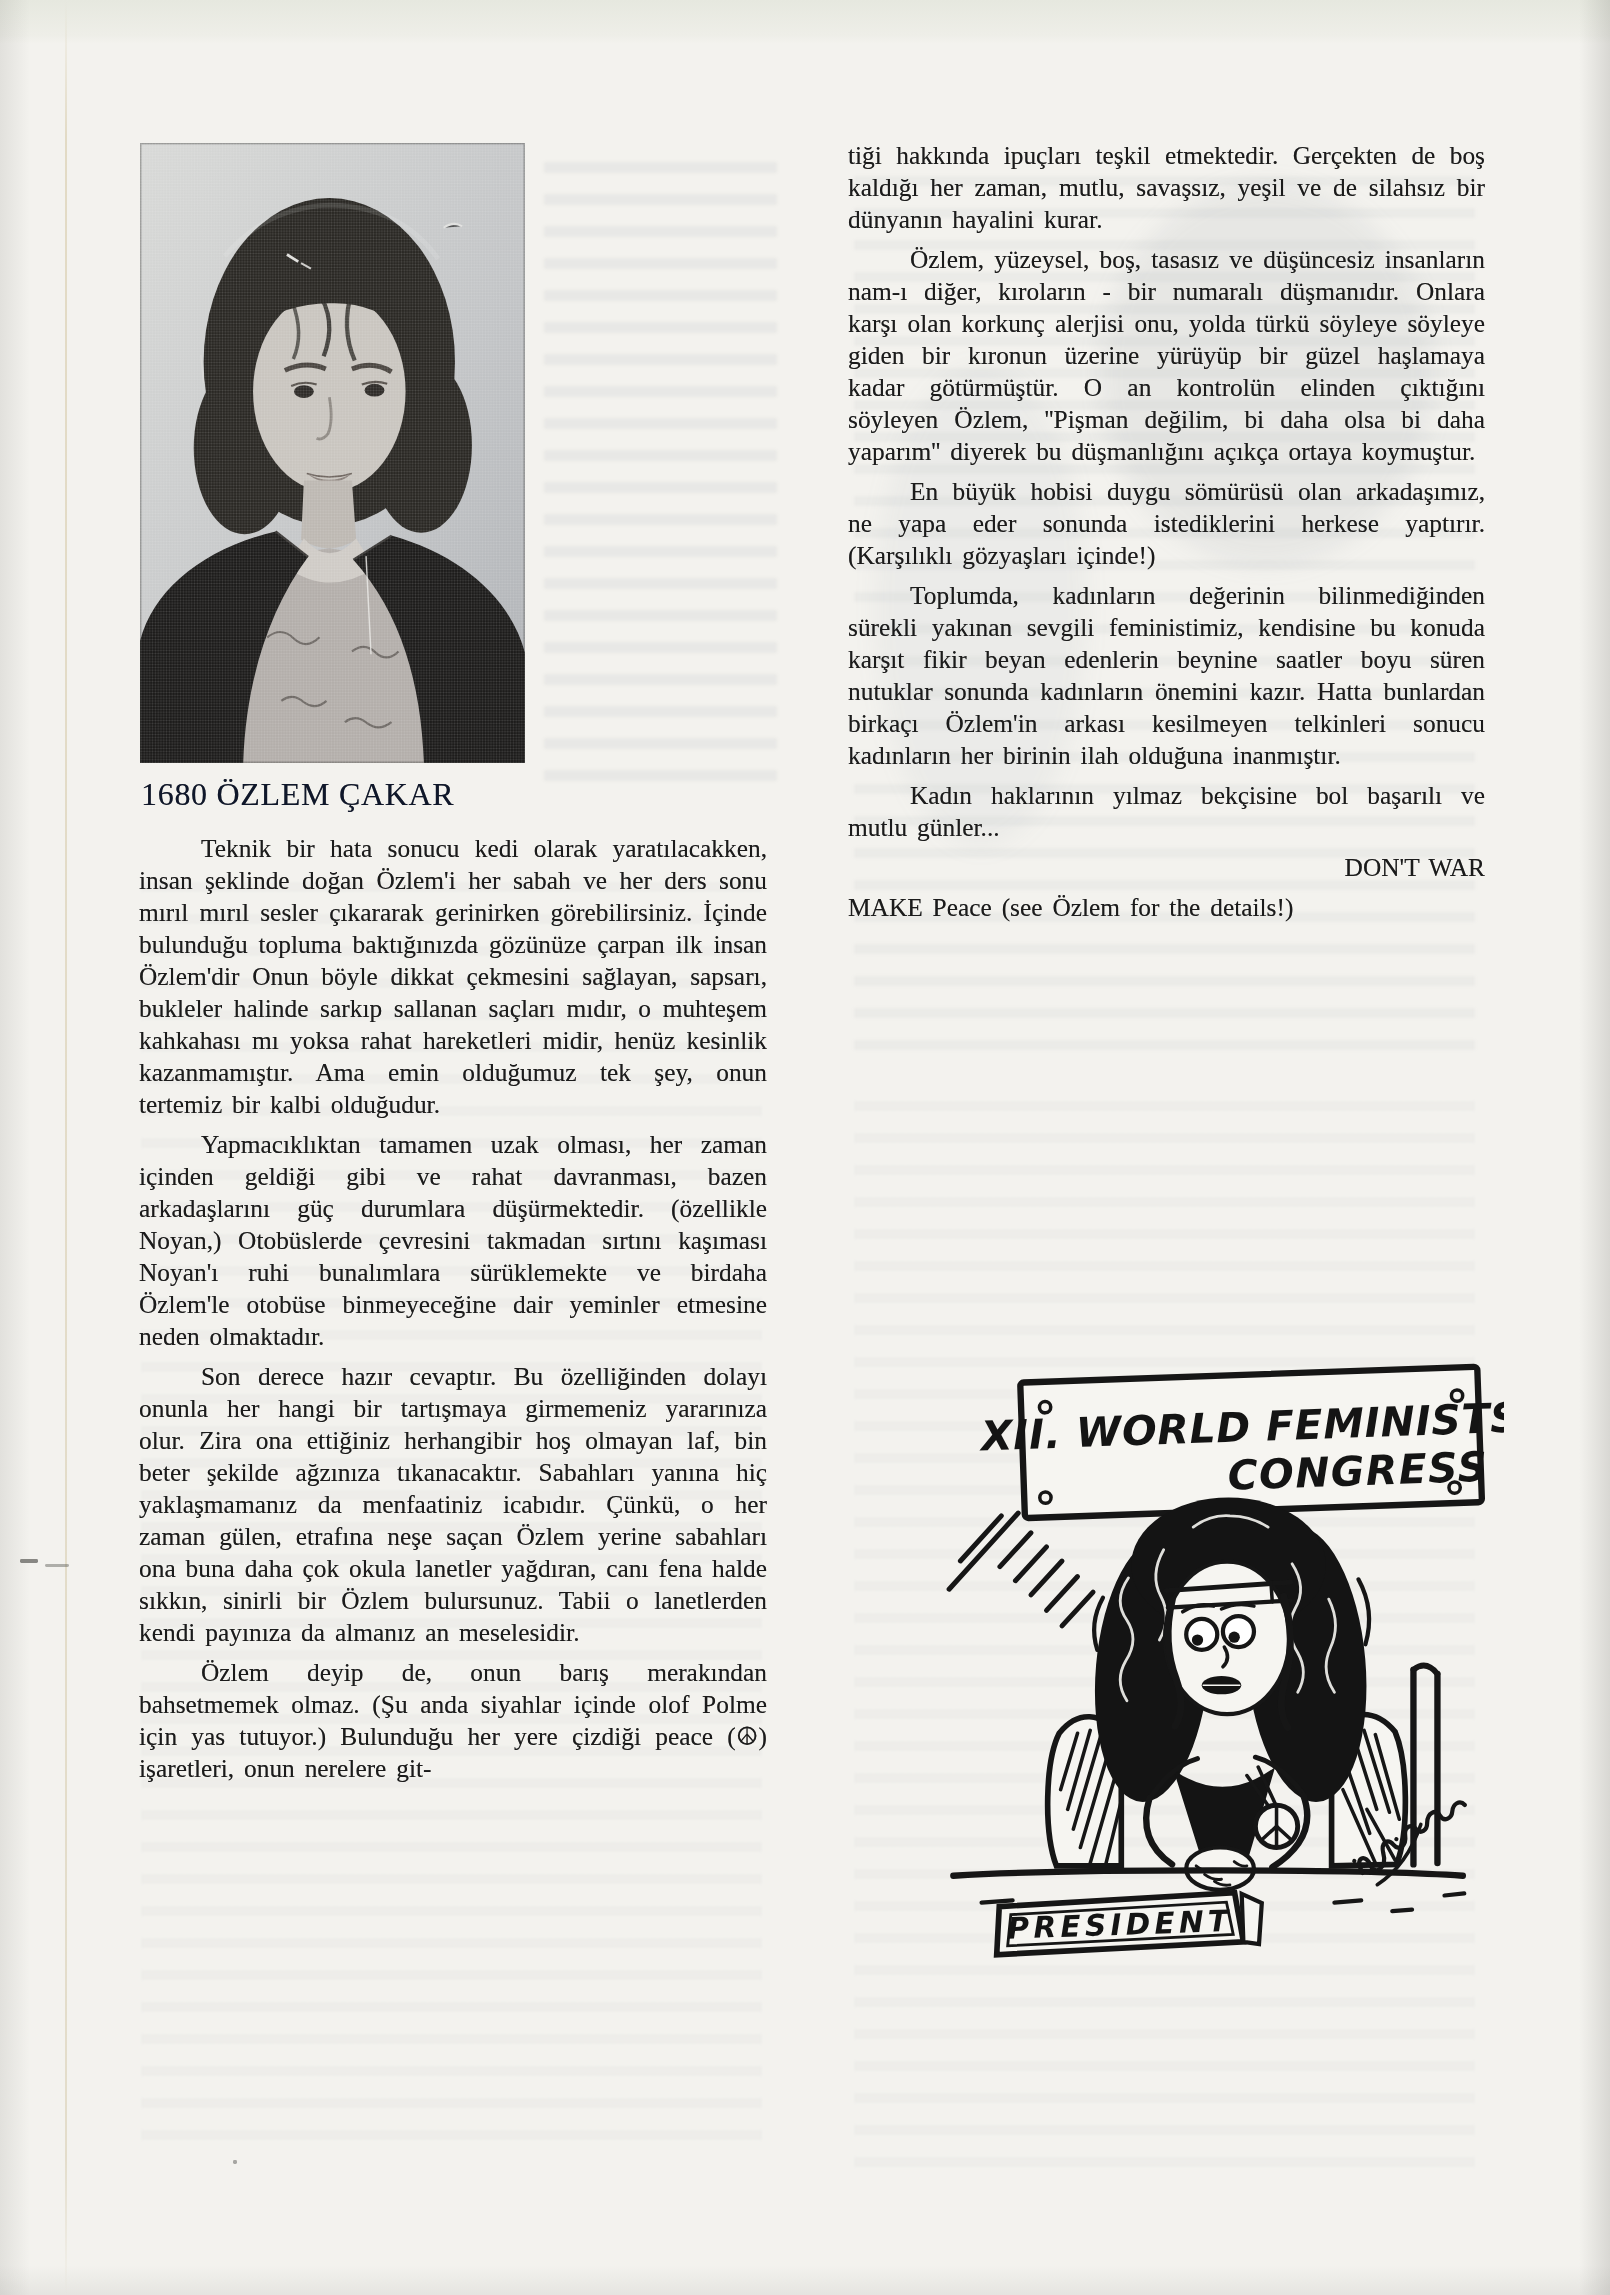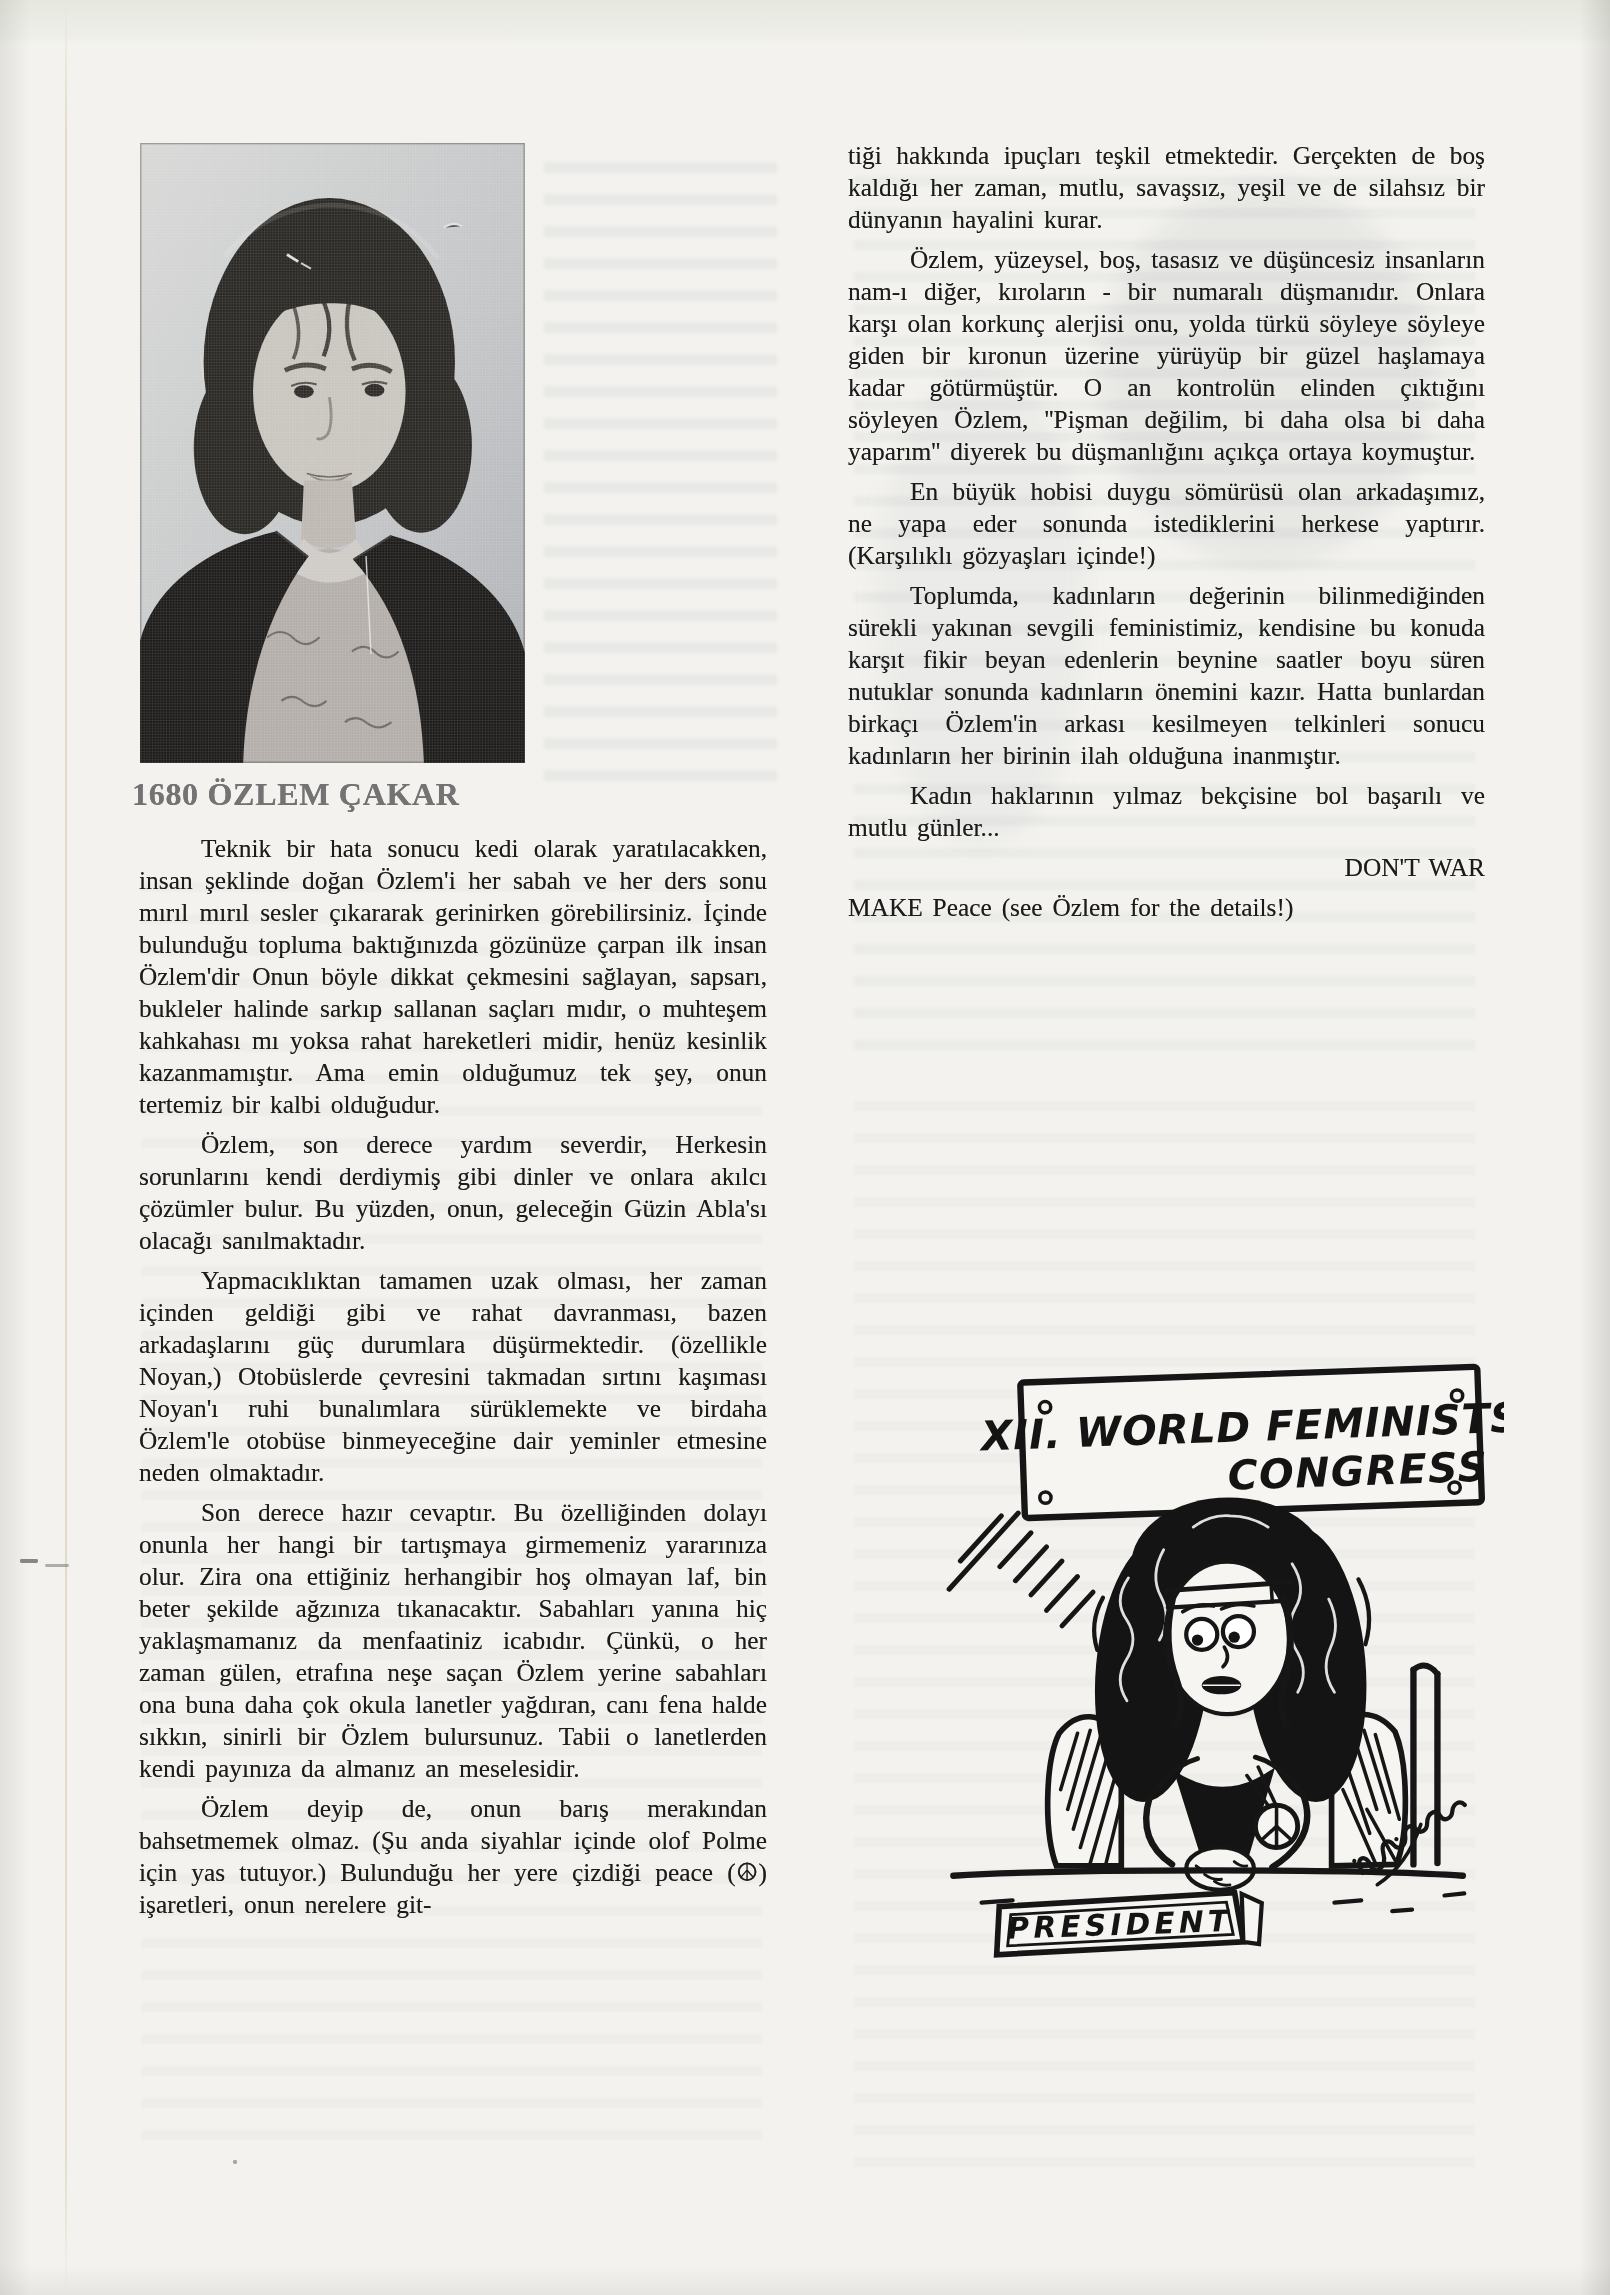--- a/index.html
+++ b/index.html
@@ -32,22 +32,22 @@
   .speck{position:absolute;background:#5a5a55;border-radius:1.4px;opacity:.7;}
 
   
   .photo{position:absolute;left:140px;top:143px;width:385px;height:620px;}
   .photo svg{display:block;}
   .photo::after{content:"";position:absolute;inset:0;
     background-image:radial-gradient(rgba(252,252,250,.17) 0.7px,transparent 1.1px);
     background-size:2.8px 2.8px;pointer-events:none;}
 
   .student-name{
-    position:absolute;left:132px;top:776px;width:536px;
-    font-weight:bold;font-size:32px;letter-spacing:0.7px;color:#737373;
+    position:absolute;left:141px;top:776px;width:536px;
+    font-weight:normal;font-size:32px;letter-spacing:0.7px;color:#0f172a;
     text-shadow:0 0 0.4px rgba(20,20,20,.55);
   }
 
   .col{position:absolute;color:#1b1b1b;font-size:25.4px;line-height:32px;
     text-align:justify;word-spacing:3.5px;
     text-shadow:0 0 0.4px rgba(25,25,25,.5);}
   .col p{margin:8px;text-indent:62px;}
   .col p.noindent{text-indent:0;}
   .col-left{left:131px;top:824px;width:644px;}
   .col-right{left:840px;top:131px;width:653px;}
@@ -138,21 +138,20 @@
         <path d="M86,300 l4,40" stroke="#dddcd9" stroke-width="2" opacity=".6"></path>
       </g>
       <rect x="1" y="1" width="543" height="876" fill="none" stroke="rgba(40,40,38,.35)" stroke-width="2"></rect>
     </svg>
   </div>
 
   <div class="student-name">1680 ÖZLEM ÇAKAR</div>
 
   <div class="col col-left">
     <p>Teknik bir hata sonucu kedi olarak yaratılacakken, insan şeklinde doğan Özlem'i her sabah ve her ders sonu mırıl mırıl sesler çıkararak gerinirken görebilirsiniz. İçinde bulunduğu topluma baktığınızda gözünüze çarpan ilk insan Özlem'dir Onun böyle dikkat çekmesini sağlayan, sapsarı, bukleler halinde sarkıp sallanan saçları mıdır, o muhteşem kahkahası mı yoksa rahat hareketleri midir, henüz kesinlik kazanmamıştır. Ama emin olduğumuz tek şey, onun tertemiz bir kalbi olduğudur.</p>
-    <p>Özlem, son derece yardım severdir, Herkesin sorunlarını kendi derdiymiş gibi dinler ve onlara akılcı çözümler bulur. Bu yüzden, onun, geleceğin Güzin Abla'sı olacağı sanılmaktadır.</p>
     <p>Yapmacıklıktan tamamen uzak olması, her zaman içinden geldiği gibi ve rahat davranması, bazen arkadaşlarını güç durumlara düşürmektedir. (özellikle Noyan,) Otobüslerde çevresini takmadan sırtını kaşıması Noyan'ı ruhi bunalımlara sürüklemekte ve birdaha Özlem'le otobüse binmeyeceğine dair yeminler etmesine neden olmaktadır.</p>
     <p>Son derece hazır cevaptır. Bu özelliğinden dolayı onunla her hangi bir tartışmaya girmemeniz yararınıza olur. Zira ona ettiğiniz herhangibir hoş olmayan laf, bin beter şekilde ağzınıza tıkanacaktır. Sabahları yanına hiç yaklaşmamanız da menfaatiniz icabıdır. Çünkü, o her zaman gülen, etrafına neşe saçan Özlem yerine sabahları ona buna daha çok okula lanetler yağdıran, canı fena halde sıkkın, sinirli bir Özlem bulursunuz. Tabii o lanetlerden kendi payınıza da almanız an meselesidir.</p>
     <p>Özlem deyip de, onun barış merakından bahsetmemek olmaz. (Şu anda siyahlar içinde olof Polme için yas tutuyor.) Bulunduğu her yere çizdiği peace (☮) işaretleri, onun nerelere git-</p>
   </div>
 
   <div class="col col-right">
     <p class="noindent">tiği hakkında ipuçları teşkil etmektedir. Gerçekten de boş kaldığı her zaman, mutlu, savaşsız, yeşil ve de silahsız bir dünyanın hayalini kurar.</p>
     <p>Özlem, yüzeysel, boş, tasasız ve düşüncesiz insanların nam-ı diğer, kıroların - bir numaralı düşmanıdır. Onlara karşı olan korkunç alerjisi onu, yolda türkü söyleye söyleye giden bir kıronun üzerine yürüyüp bir güzel haşlamaya kadar götürmüştür. O an kontrolün elinden çıktığını söyleyen Özlem, ''Pişman değilim, bi daha olsa bi daha yaparım'' diyerek bu düşmanlığını açıkça ortaya koymuştur.</p>
     <p>En büyük hobisi duygu sömürüsü olan arkadaşımız, ne yapa eder sonunda istediklerini herkese yaptırır. (Karşılıklı gözyaşları içinde!)</p>
     <p>Toplumda, kadınların değerinin bilinmediğinden sürekli yakınan sevgili feministimiz, kendisine bu konuda karşıt fikir beyan edenlerin beynine saatler boyu süren nutuklar sonunda kadınların önemini kazır. Hatta bunlardan birkaçı Özlem'in arkası kesilmeyen telkinleri sonucu kadınların her birinin ilah olduğuna inanmıştır.</p>

